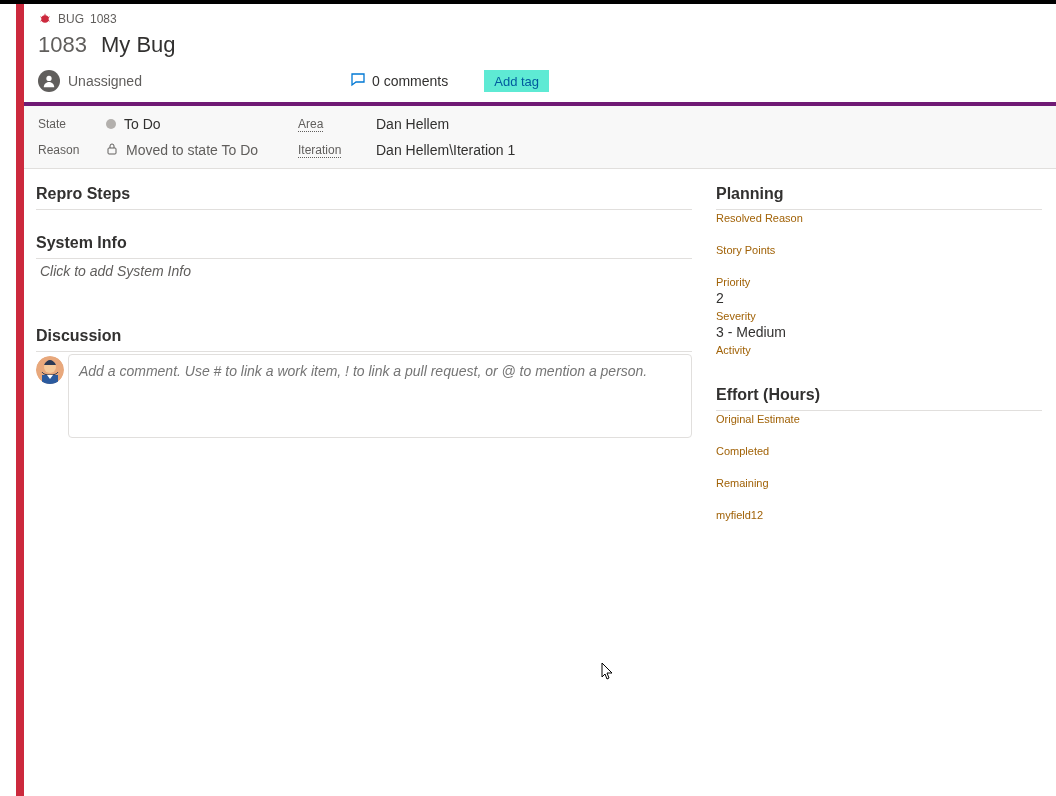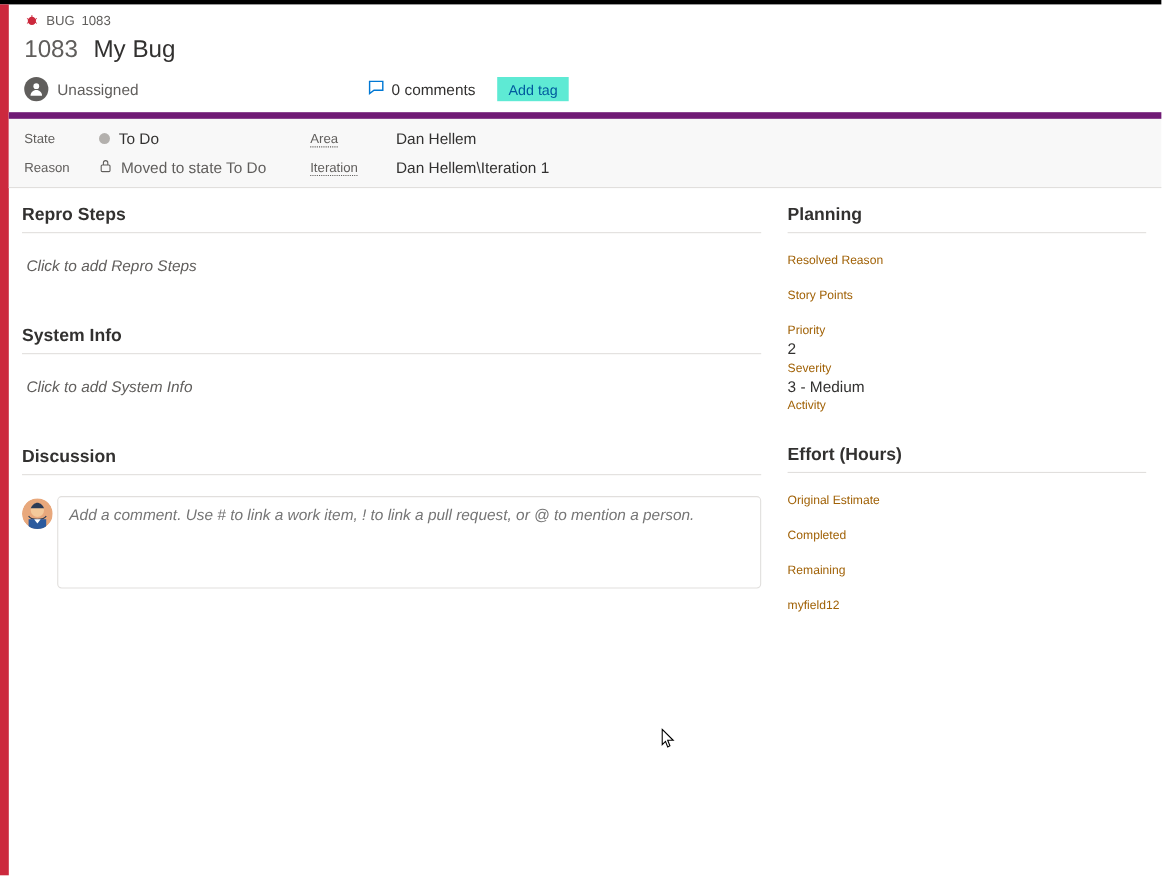--- a/index.html
+++ b/index.html
@@ -18,20 +18,21 @@
       position: relative;
     }
     .top-black-bar {
       height: 4px;
       background: #000;
       width: 100%;
     }
     .container {
       display: flex;
       height: calc(100% - 4px);
+      padding-left: 16px;
     }
     .left-red-bar {
       width: 8px;
       background: #CC293D;
       flex-shrink: 0;
     }
     .content {
       flex: 1;
       display: flex;
       flex-direction: column;
@@ -102,21 +103,21 @@
       fill: #fff;
     }
     .assignee-label {
       font-size: 14px;
       color: #605e5c;
     }
     .comments-block {
       display: flex;
       align-items: center;
       gap: 6px;
-      margin-right: 10px;
+      margin-right: 26px;
     }
     .comments-icon svg {
       width: 16px;
       height: 16px;
     }
     .comments-text {
       font-size: 14px;
       color: #323130;
     }
     .add-tag-btn {
@@ -124,21 +125,21 @@
       color: #005a9e;
       border: none;
       padding: 3px 10px;
       font-size: 13px;
       cursor: pointer;
       font-family: inherit;
     }
     
     .state-grid {
       background: #f8f8f8;
-      border-top: 6px solid #701a75;
+      border-top: 4px solid #701a75;
       border-bottom: 1px solid #e1dfdd;
       padding: 10px 14px;
       display: grid;
       grid-template-columns: 62px 186px 72px auto;
       row-gap: 10px;
       column-gap: 6px;
       align-items: center;
     }
     .field-label {
       font-size: 12px;
@@ -191,21 +192,21 @@
     .right-col {
       width: 326px;
       flex-shrink: 0;
     }
     .section-header {
       font-size: 16px;
       font-weight: 600;
       color: #323130;
       padding-bottom: 6px;
       border-bottom: 1px solid #e1dfdd;
-      margin-bottom: 19px;
+      margin-bottom: 2px;
     }
     .placeholder-text {
       font-size: 14px;
       font-style: italic;
       color: #605e5c;
       padding: 2px 4px 24px 4px;
     }
     .section-gap {
       margin-top: 24px;
     }
@@ -335,21 +336,20 @@
         <span>Moved to state To Do</span>
       </div>
       <span class="field-label dotted">Iteration</span>
       <span class="plain-value">Dan Hellem\Iteration 1</span>
     </div>
 
     <div class="body-cols">
       <div class="left-col">
 
         <div class="section-header">Repro Steps</div>
-        <div class="placeholder-text">Click to add Repro Steps</div>
 
         <div class="section-header section-gap">System Info</div>
         <div class="placeholder-text">Click to add System Info</div>
 
         <div class="section-header section-gap">Discussion</div>
         <div class="discussion-row">
           <div class="avatar">
             <svg viewBox="0 0 28 28">
               <circle cx="14" cy="14" r="14" fill="#e8a87c"></circle>
               <circle cx="14" cy="11" r="6" fill="#f4c99b"></circle>

